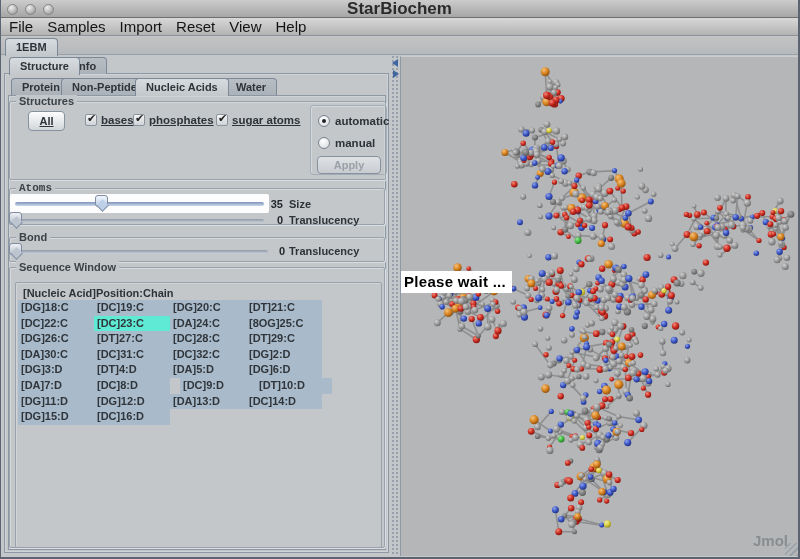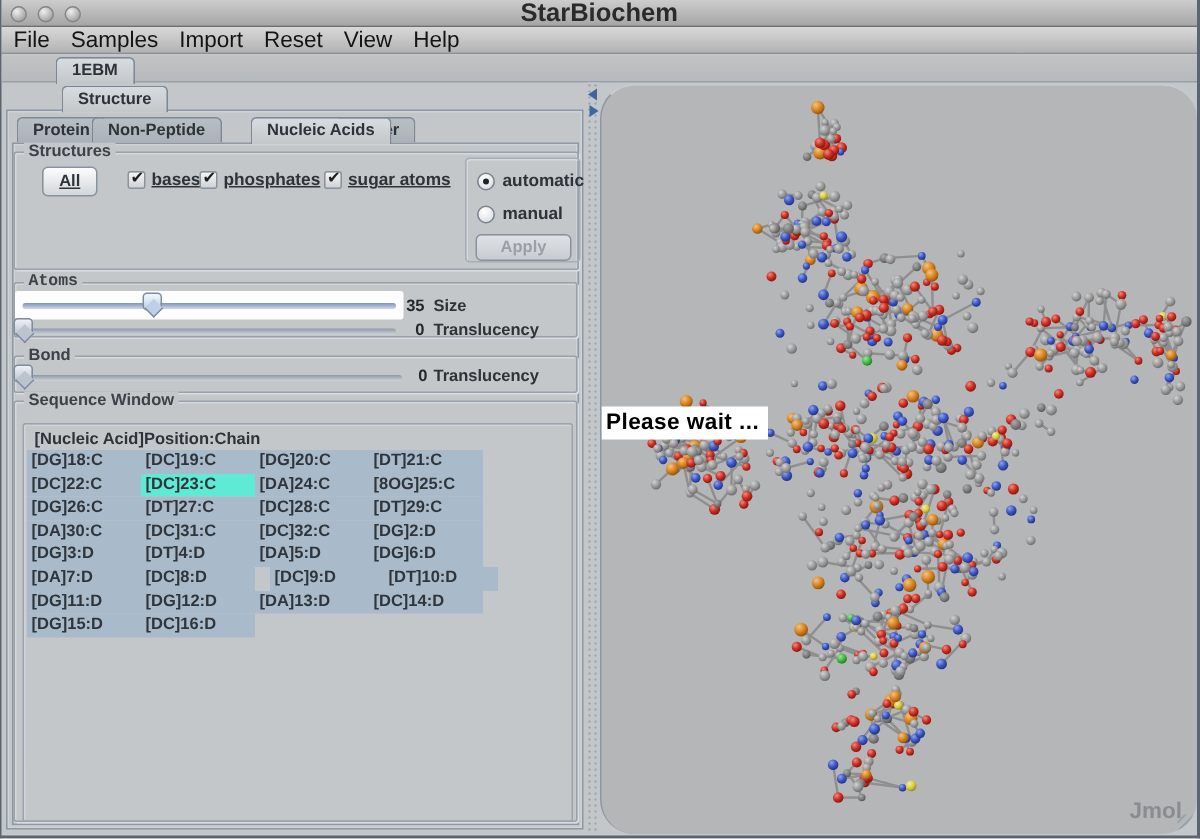--- a/index.html
+++ b/index.html
@@ -21,21 +21,21 @@
     background:linear-gradient(#d8d8d8,#b3b3b3); border-bottom:1px solid #8d9196;
     display:flex; align-items:center; padding-left:8px; gap:14px; }
   .menu-item { font-size:15px; font-weight:normal; color:#141414; cursor:default; }
   
   #tabstrip { position:absolute; left:0; top:37px; width:100%; height:18px;
     background:linear-gradient(#c2c2c2,#b6babd); border-bottom:1px solid #98a0a8; }
   .tab { position:absolute; height:17px; line-height:16px; padding:0 10px;
     font-size:11px; font-weight:bold; color:#2d3338;
     border:1px solid #7d8896; border-bottom:none; border-radius:4px 4px 0 0;
     background:linear-gradient(#b7bec4,#aab1b8); z-index:1; }
-  .tab.sel { background:linear-gradient(#d7dce0,#c3c7ca); z-index:3; height:18px;margin-left:32px; }
+  .tab.sel { background:linear-gradient(#d7dce0,#c3c7ca); z-index:3; height:18px; }
   #doc-tab { left:4px; top:1px; }
   
   .pane-box { position:absolute; border:1px solid #8e98a4; box-shadow:inset 0 0 0 1px #ced3d7; }
   #outer-content { left:3px; top:73px; width:385px; height:480px; }
   #inner-content { left:7px; top:95px; width:378px; height:455px; }
   #tab-structure { left:8px; top:57px; }
   #tab-info { left:64px; top:57px; }
   #tab-protein { left:10px; top:78px; }
   #tab-nonpeptide { left:60px; top:78px; }
   #tab-nucleic { left:134px; top:78px; }
@@ -94,21 +94,21 @@
   
   #splitter { position:absolute; left:390px; top:55px; width:9px; height:501px;
     background-color:#c3c7ca;
     background-image:radial-gradient(circle, #97a0ab 28%, transparent 30%);
     background-size:4px 4px; }
   .sp-arrow { position:absolute; width:0; height:0; }
   #sp-left { left:1px; top:4px; border-top:4px solid transparent; border-bottom:4px solid transparent; border-right:6px solid #3f66a0; }
   #sp-right { left:2px; top:15px; border-top:4px solid transparent; border-bottom:4px solid transparent; border-left:6px solid #3f66a0; }
   
   #viewer { position:absolute; left:399px; top:56px; width:398px; height:500px;
-    border-left:1px solid #8e98a4; border-top:1px solid #c9ccd0; overflow:hidden;border-radius:23px; }
+    border-left:1px solid #8e98a4; border-top:1px solid #c9ccd0; overflow:hidden; }
   #molecule-svg { position:absolute; left:0; top:0; }
   #please-wait { position:absolute; left:0px; top:214px; height:22px;
     background:#ffffff; color:#000000; font-size:15px; font-weight:bold;
     line-height:21px; padding:0 6px 0 3px; letter-spacing:0.3px; }
   #jmol-mark { position:absolute; right:10px; bottom:7px; font-size:15px; font-weight:bold; color:#898d90; }
   #resize-grip { position:absolute; right:0; bottom:0; width:13px; height:13px;
     background:repeating-linear-gradient(135deg, transparent 0 3px, #9aa2ab 3px 4.5px); }
 </style>
 </head>
 <body>

